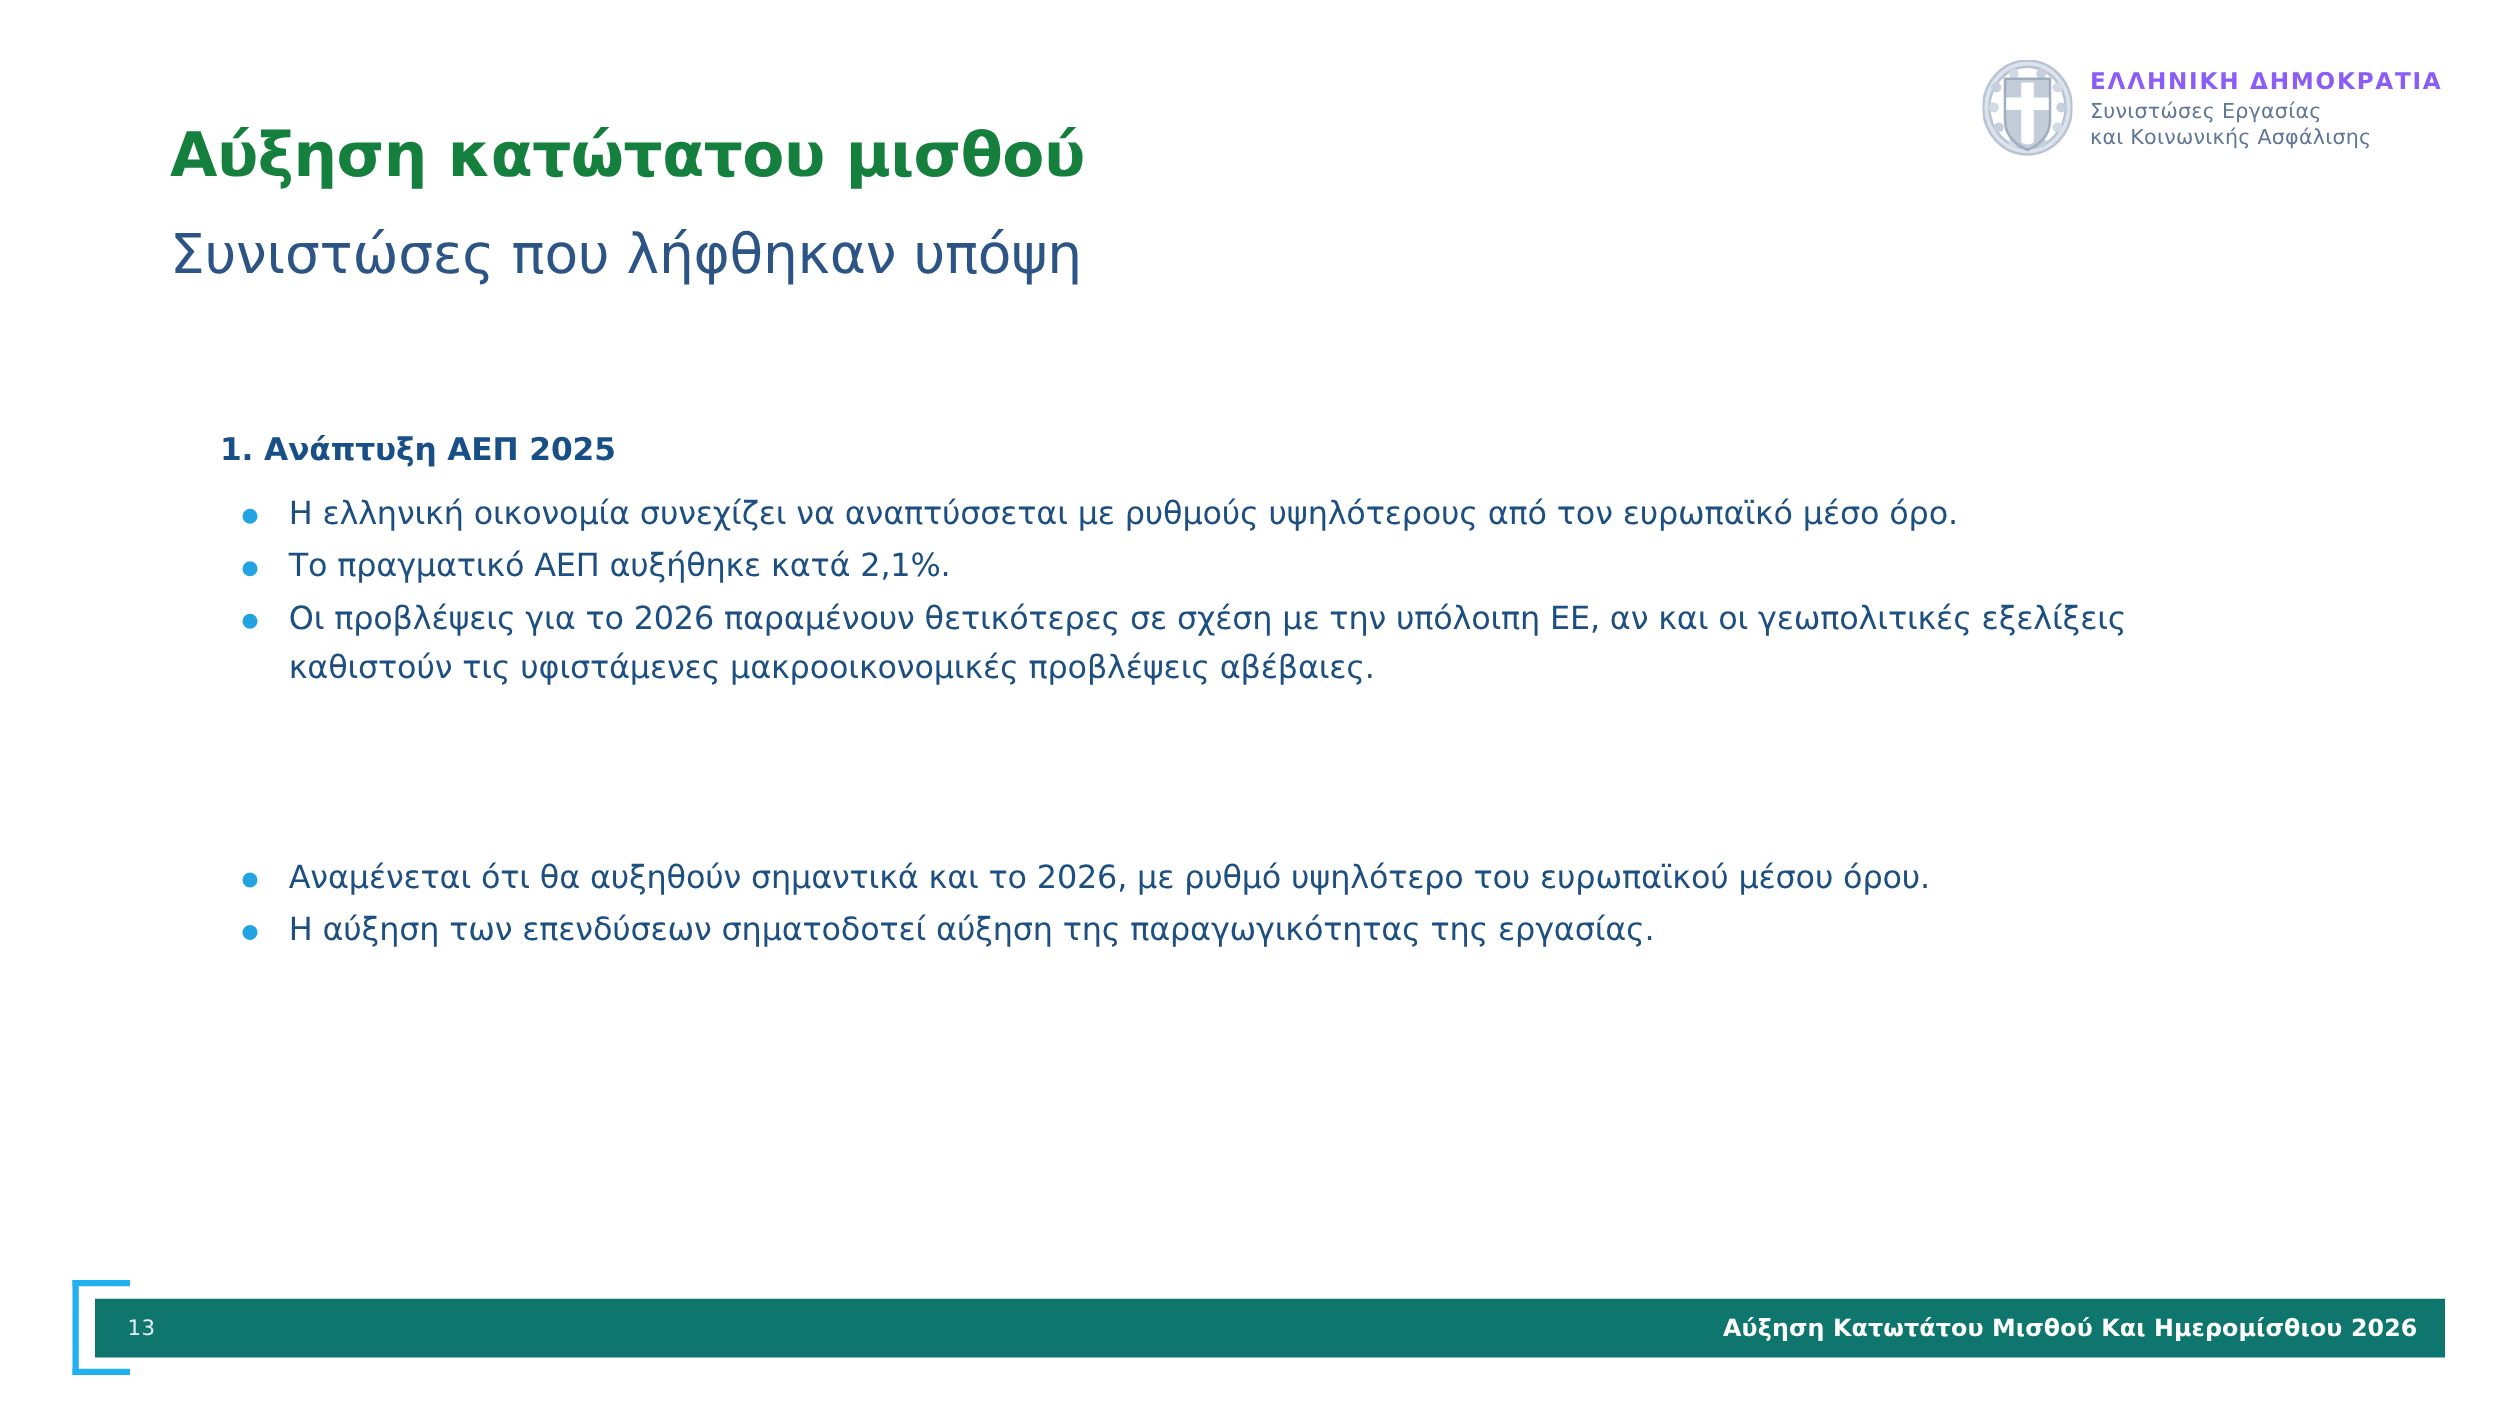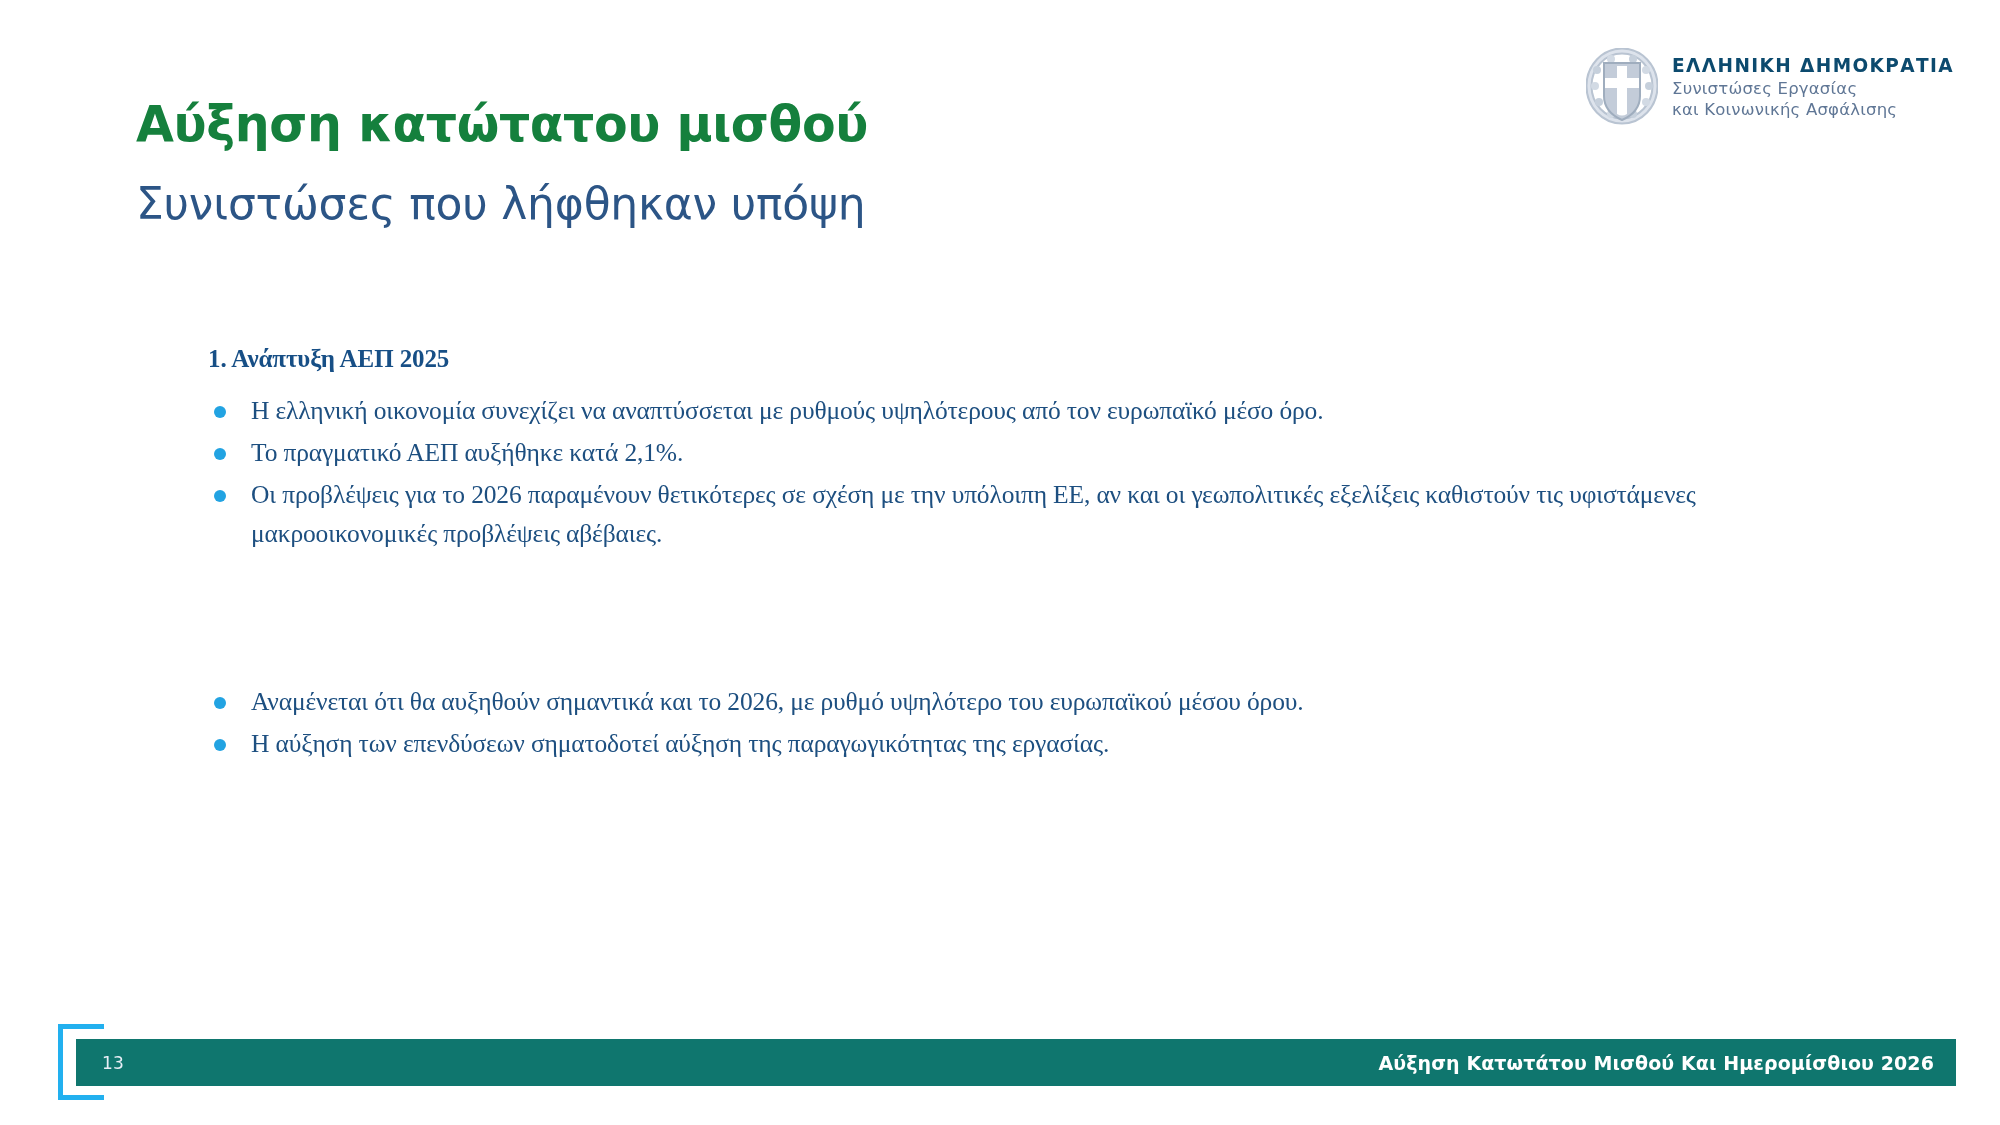--- a/index.html
+++ b/index.html
@@ -33,21 +33,21 @@
   .logo-text {
     display: flex;
     flex-direction: column;
     justify-content: center;
     line-height: 1.28;
   }
   .logo-title {
     font-size: 18.5px;
     font-weight: bold;
     letter-spacing: 1.4px;
-    color: #0c4a6e;
+    color: #8b5cf6;
   }
   .logo-sub {
     font-size: 16.5px;
     font-weight: normal;
     letter-spacing: 0.2px;
     color: #5f7695;
   }
 
   
   .page-title {
@@ -67,41 +67,40 @@
     font-size: 44px;
     font-weight: normal;
     color: #2c5586;
     letter-spacing: -0.2px;
     white-space: nowrap;
   }
 
   
   .content {
     position: absolute;
-    left: 206px;
+    left: 174px;
     top: 345px;
     width: 1640px;
-    font-family: Liberation Serif, serif;
   }
   .section {
     margin-bottom: 0;
   }
   .section + .section {
     margin-top: 128px;
   }
   .section-heading {
     font-size: 25px;
     font-weight: bold;
     color: #174f86;
     margin: 0 0 18px 2px;
     letter-spacing: -0.1px;
   }
   ul.bullets {
     list-style: none;
-    margin: 0;
+    margin: 12px;
     padding: 0;
   }
   ul.bullets > li {
     position: relative;
     padding-left: 45px;
     font-size: 25.5px;
     line-height: 1.56;
     color: #1d4f80;
     margin: 0 0 2px 0;
     letter-spacing: -0.15px;

